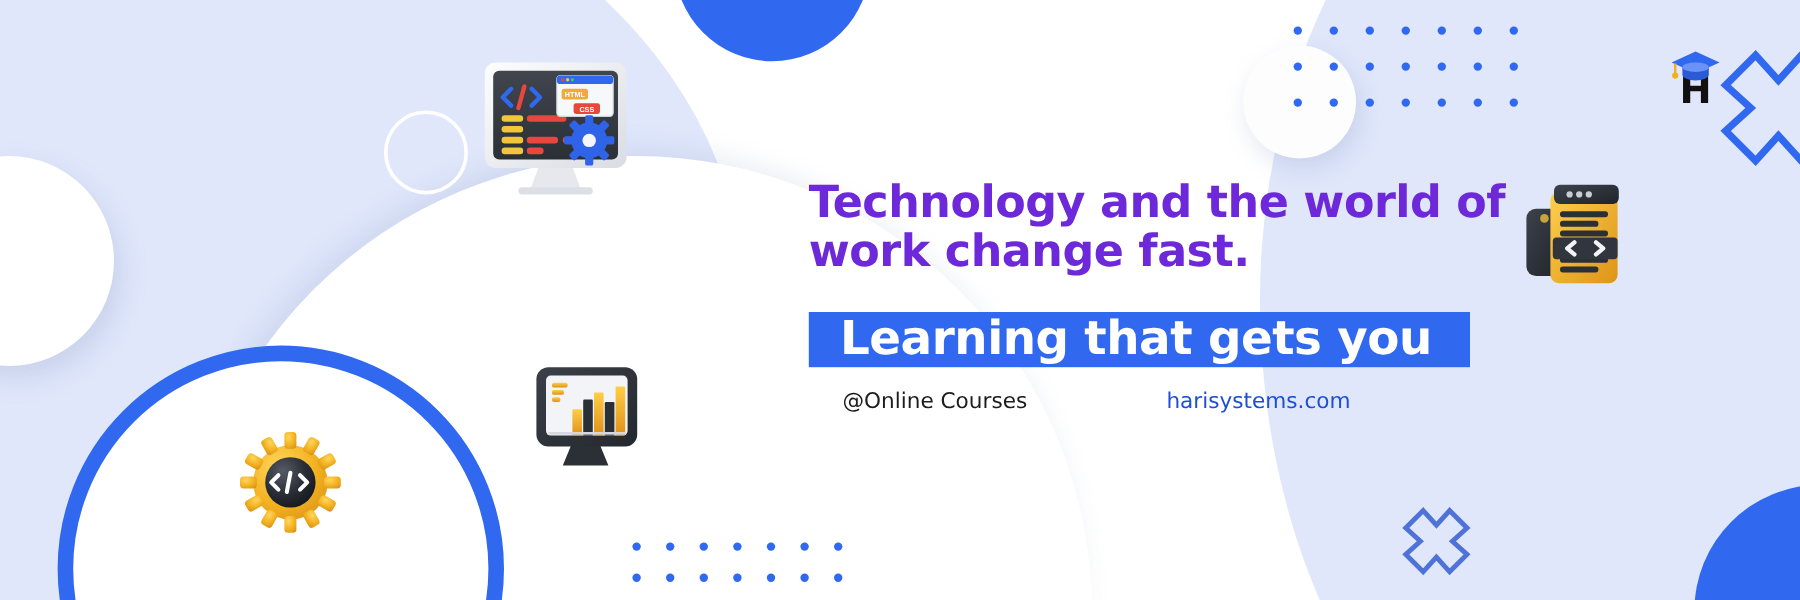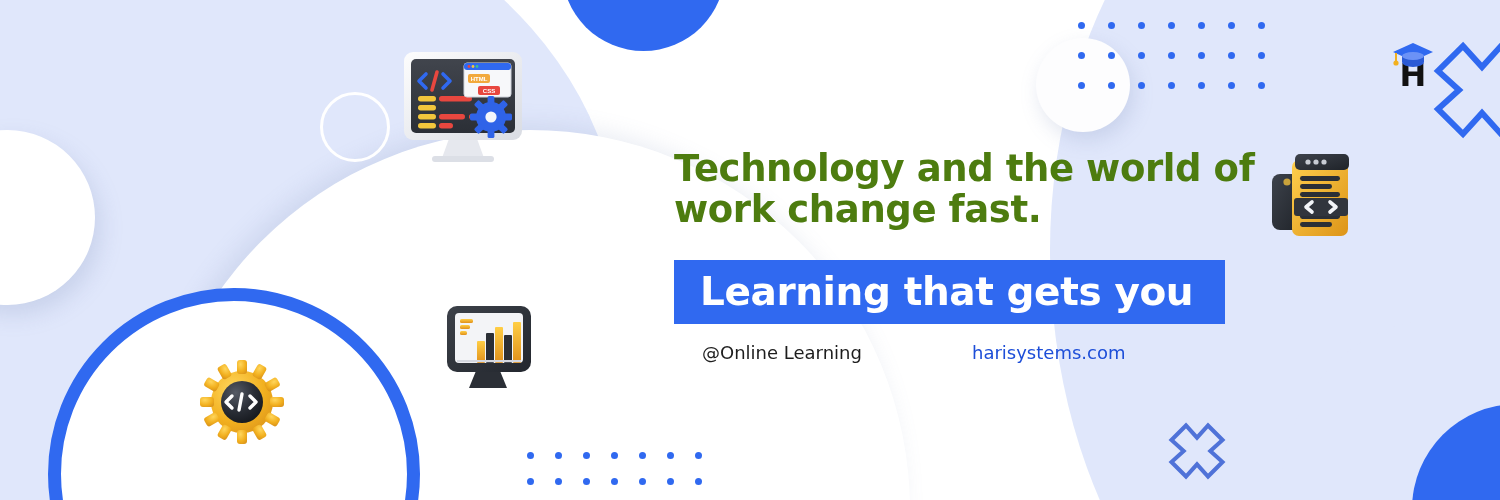--- a/index.html
+++ b/index.html
@@ -171,30 +171,30 @@
     left: 674px;
     top: 148px;
     width: 600px;
   }
   .headline {
     margin: 0;
     font-family: "DejaVu Sans", "Liberation Sans", sans-serif;
     font-size: 37px;
     line-height: 1.12;
     font-weight: 700;
-    color: #4d7c0f;
+    color: #6d28d9;
     letter-spacing: -0.4px;
     white-space: pre-line;
   }
   .highlight-bar {
     margin-top: 29px;
     background: #3069f0;
     display: block;
     width: 551px;
-    height: 64px;
+    height: 46px;
     box-sizing: border-box;
     padding: 0 0 0 26px;
     display: flex;
     align-items: center;
   }
   .highlight-bar span {
     font-family: "DejaVu Sans", "Liberation Sans", sans-serif;
     font-size: 39px;
     font-weight: 700;
     color: #ffffff;
@@ -501,18 +501,18 @@
 
   <div class="text-block">
     <h1 class="headline">Technology and the world of
 work change fast.</h1>
 
     <div class="highlight-bar">
       <span>Learning that gets you</span>
     </div>
 
     <div class="meta-row">
-      <span class="handle">@Online Learning</span>
+      <span class="handle">@Online Courses</span>
       <span class="site">harisystems.com</span>
     </div>
   </div>
 
 </div>
 
 </body></html>

